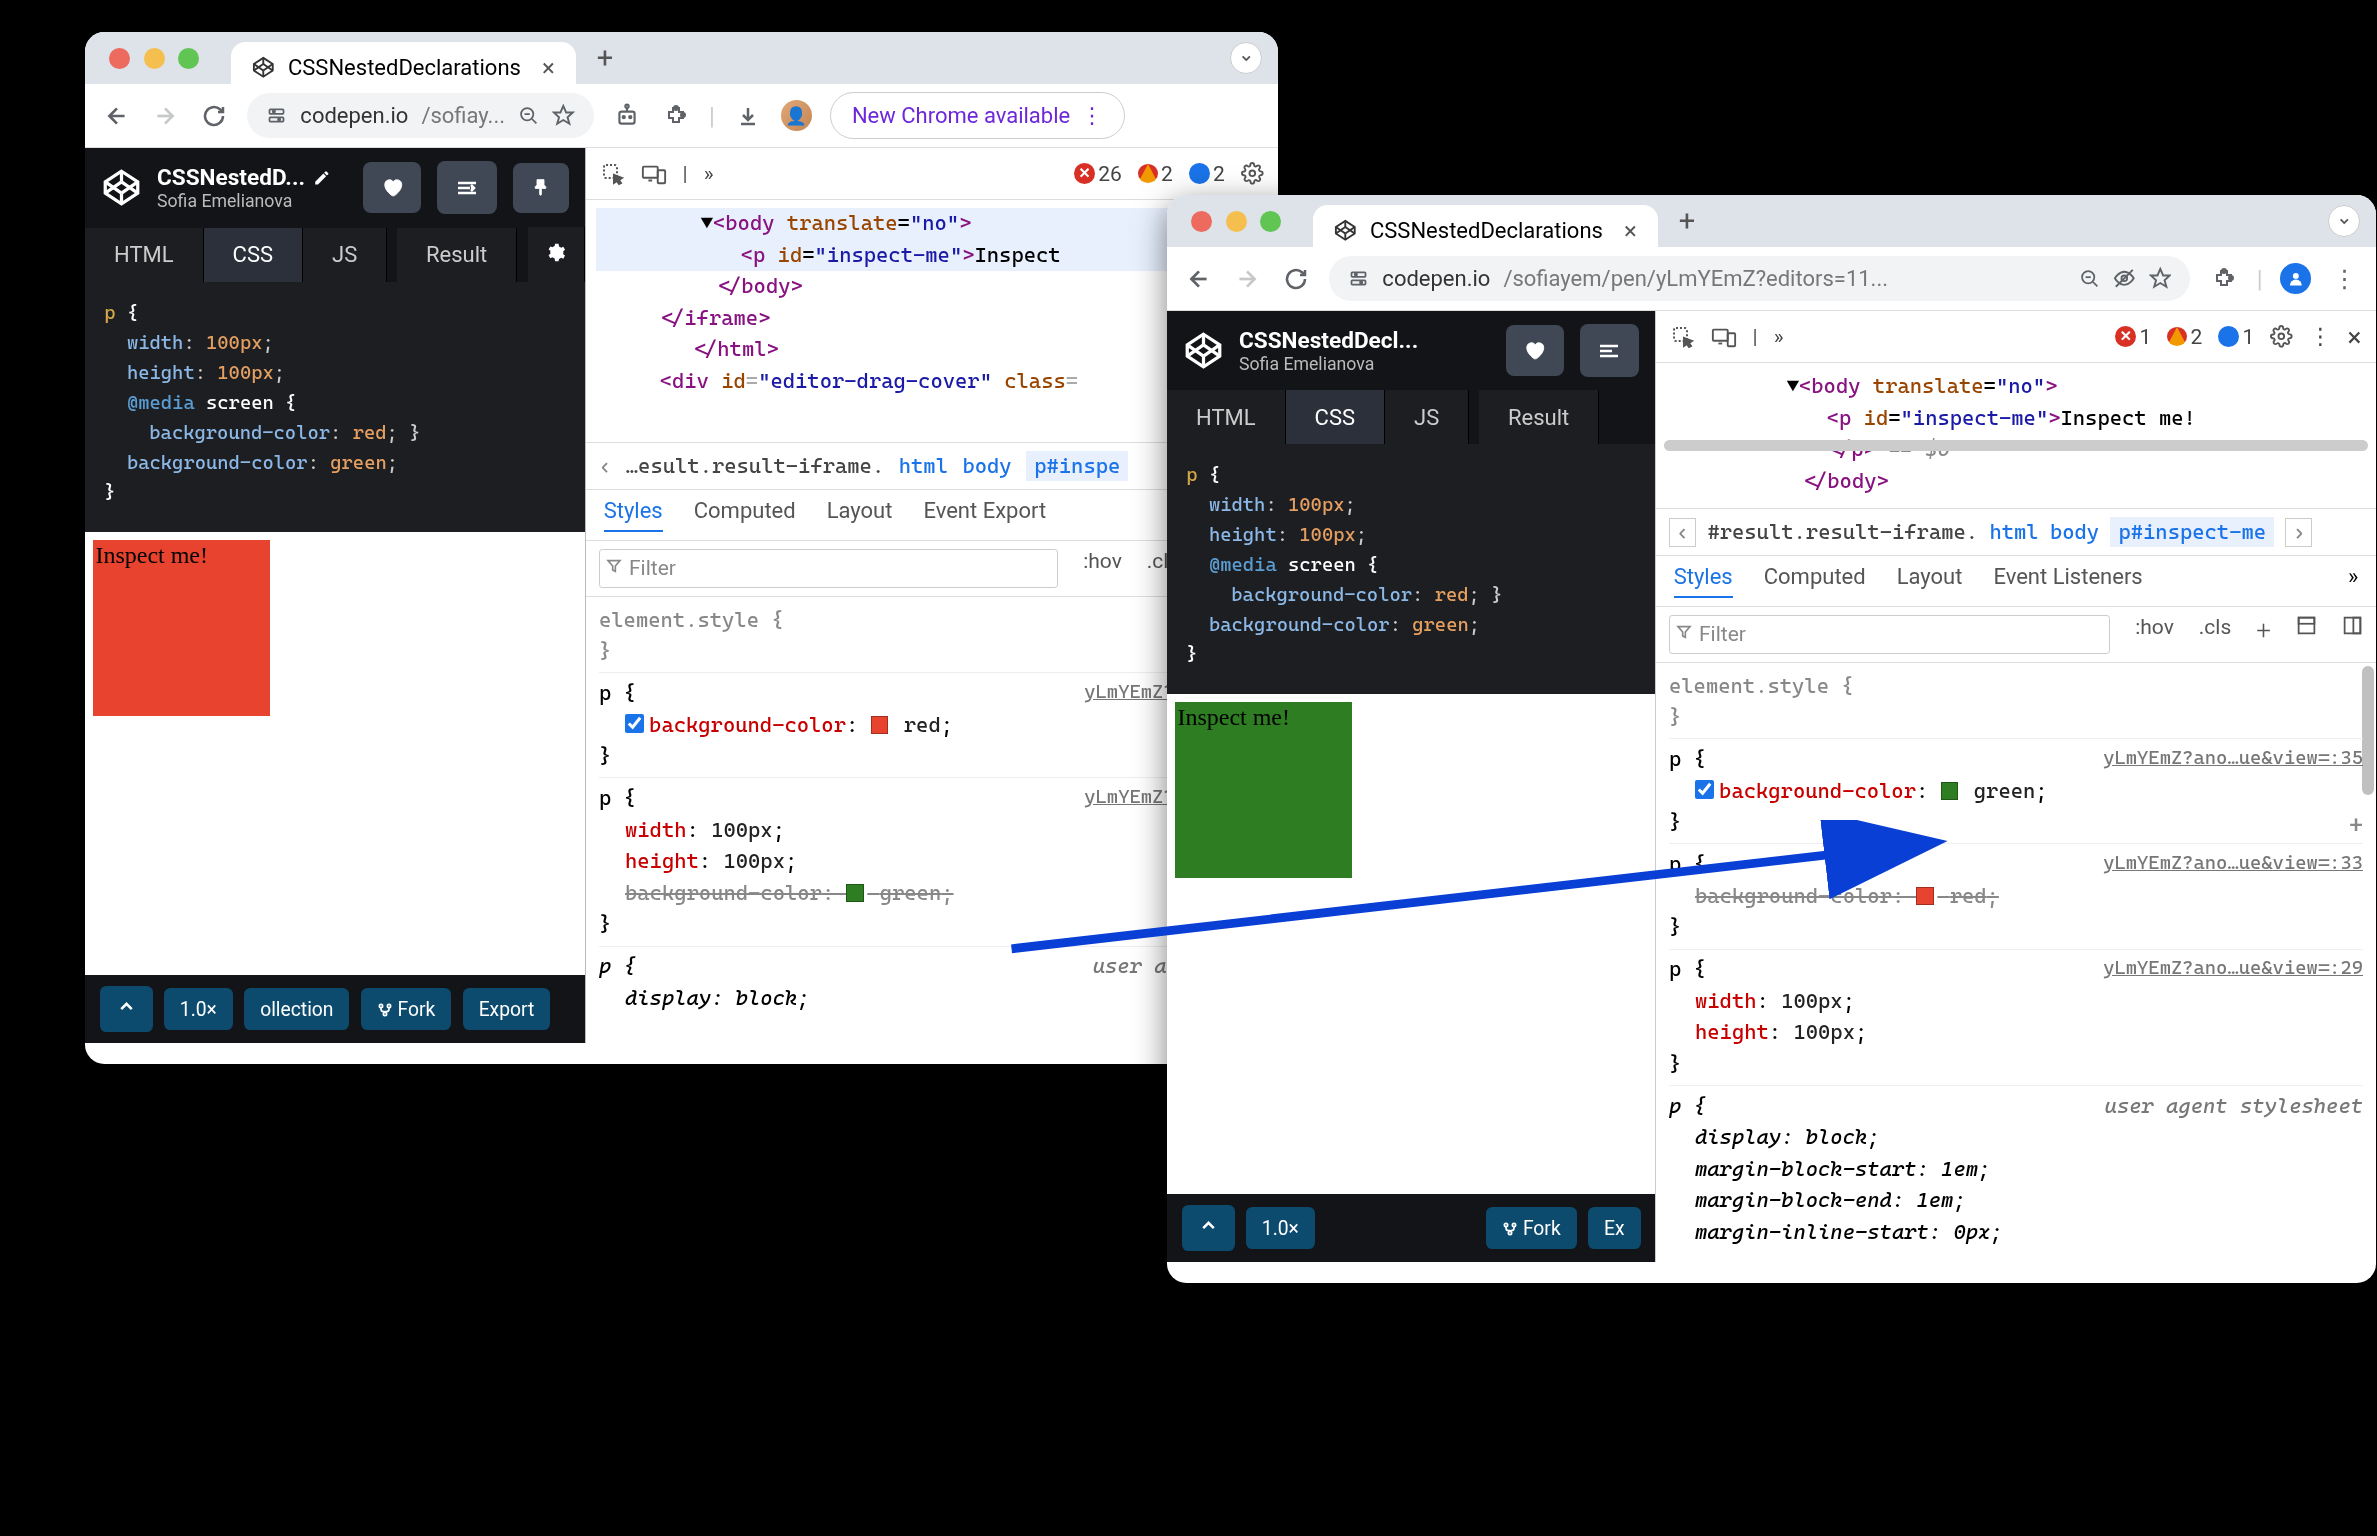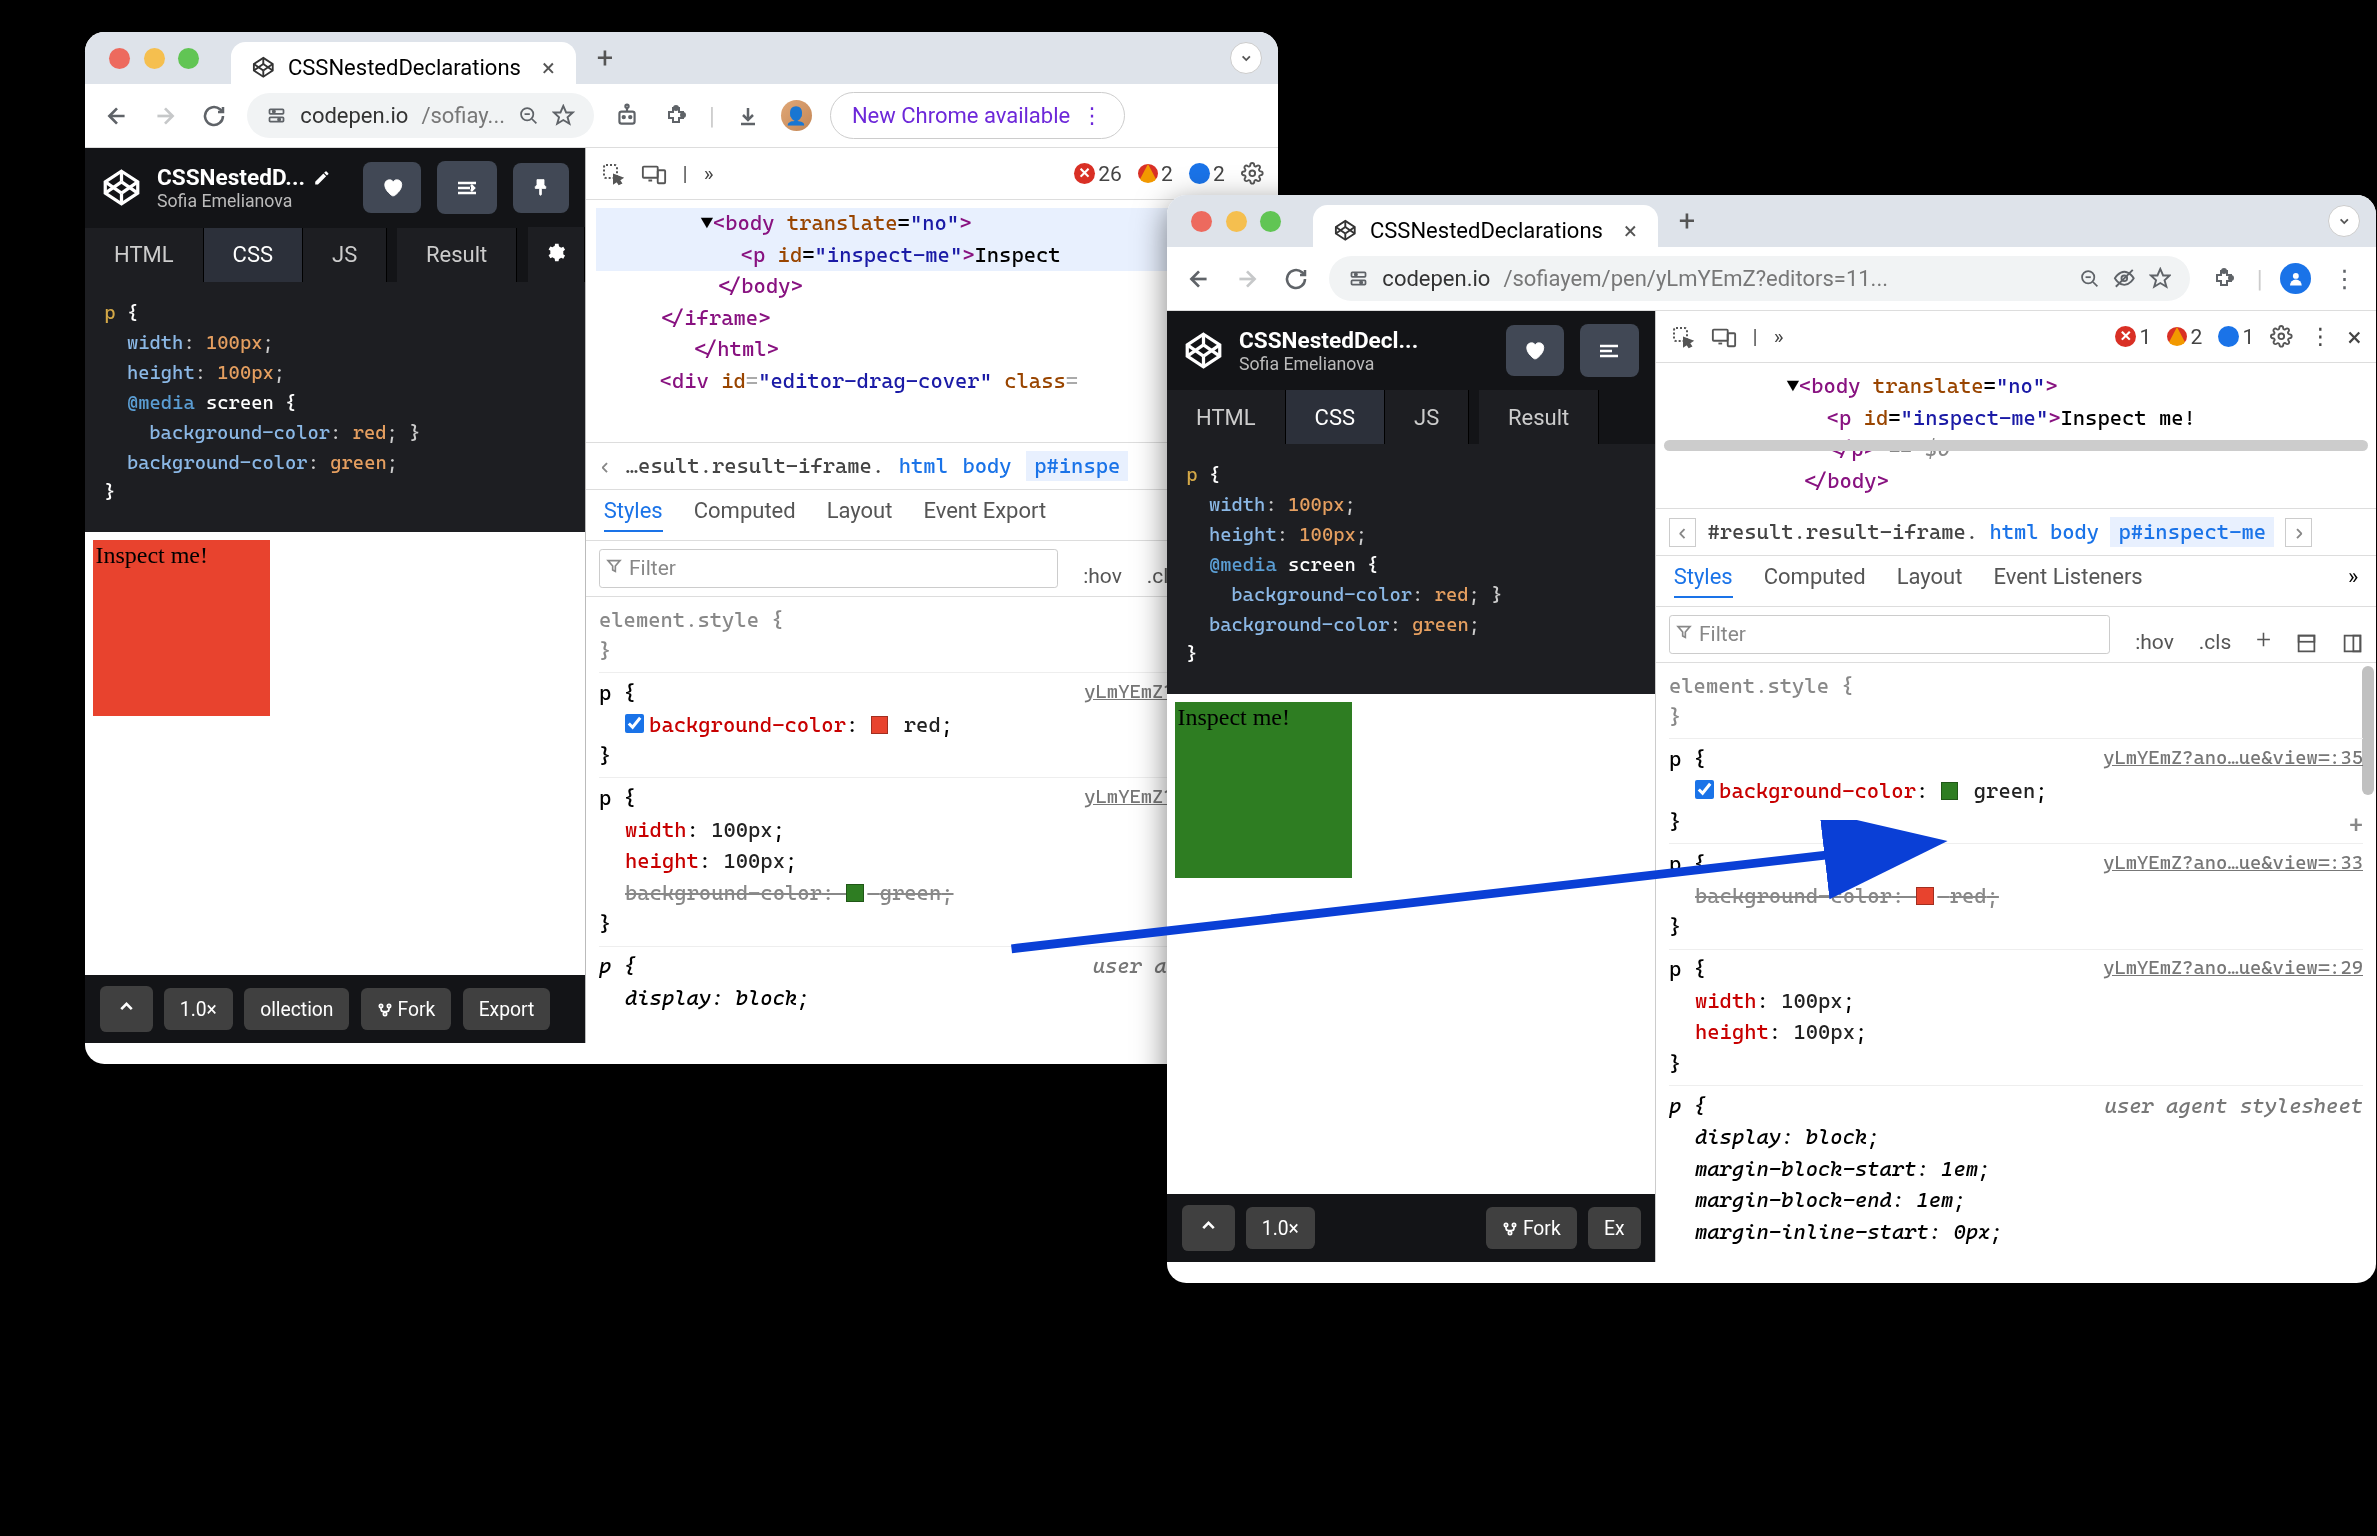--- a/index.html
+++ b/index.html
@@ -134,21 +134,21 @@
 
 
 .cp-foot {
   background: #131417;
   display: flex;
   align-items: center;
   gap: 11.3px;
   padding: 11.3px 14.5px;
 }
 .foot-btn {
-  background: #404040; color: #fff; padding: 9.7px 16px;
+  background: #0c4a6e; color: #fff; padding: 9.7px 16px;
   font-size: 19.3px; border-radius: 6.4px;
 }
 
 
 .dt {
   position: absolute;
   background: #fff;
   display: flex;
   flex-direction: column;
   border-left: 0.8px solid #ccc;
@@ -187,21 +187,21 @@
 .bc-item.sel { background:#e8f0fe; padding:3.2px 8px; }
 
 .dt-subtabs {
   display:flex; gap:31px; padding:8px 17.7px;
   border-bottom:0.8px solid #ddd; font-size:22px;
 }
 .dt-subtab { color:#555; padding-bottom:6.4px; }
 .dt-subtab.active { color:#1a73e8; border-bottom:2.4px solid #1a73e8; }
 
 .dt-filter {
-  display:flex; align-items:flex-end; gap:25px;
+  display:flex; align-items:flex-start; gap:25px;
   padding:8px 13px; border-bottom:0.8px solid #ddd;
   font-size:21px; color:#555;
 }
 .filter-box { border:0.8px solid #ccc; padding:6.4px 31px 6.4px 29px; border-radius:3.2px; flex:1; position:relative; color:#888; }
 
 .dt-styles { padding:8px 13px; font-size:21px; line-height:1.5; }
 .rule { position:relative; margin-bottom:4.8px; }
 .rule .src { float:right; color:#777; font-size:19.3px; }
 .rule .src.u { text-decoration:underline; color:#777; }
 .prop-line { padding-left:26px; }

